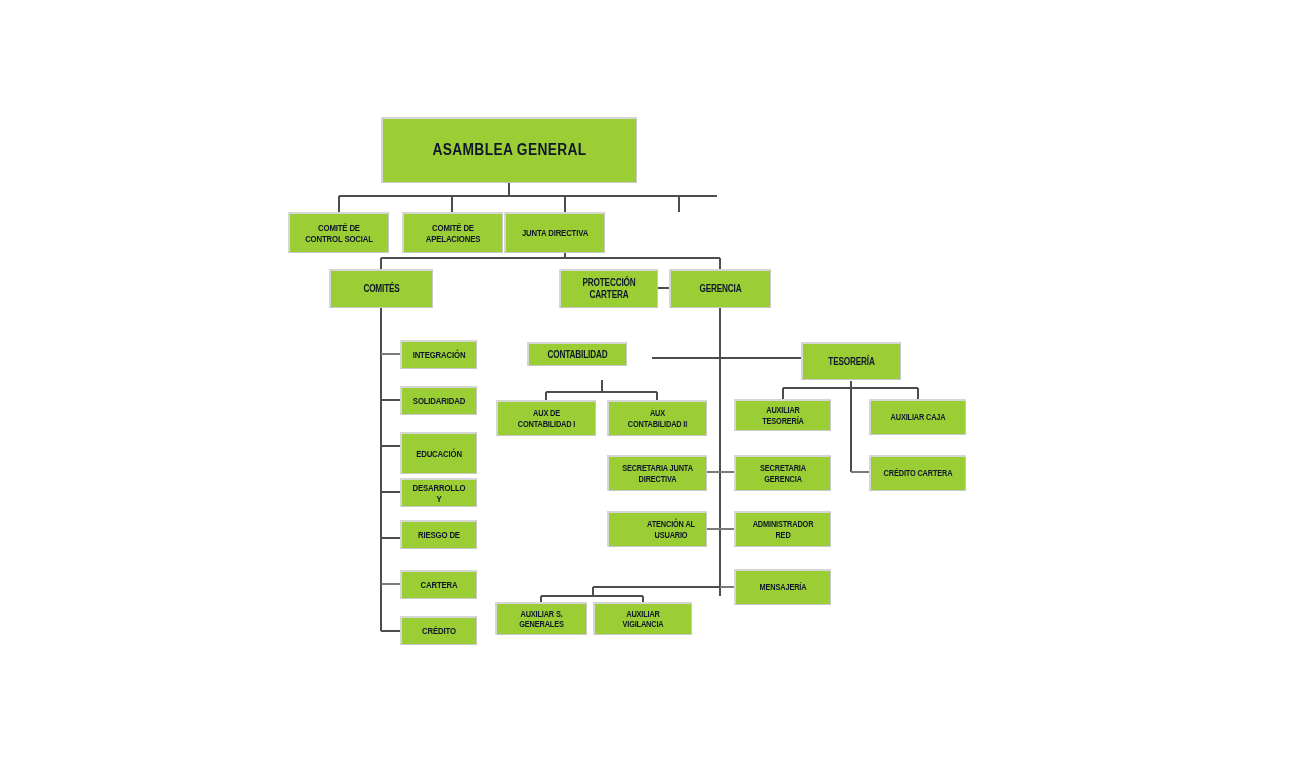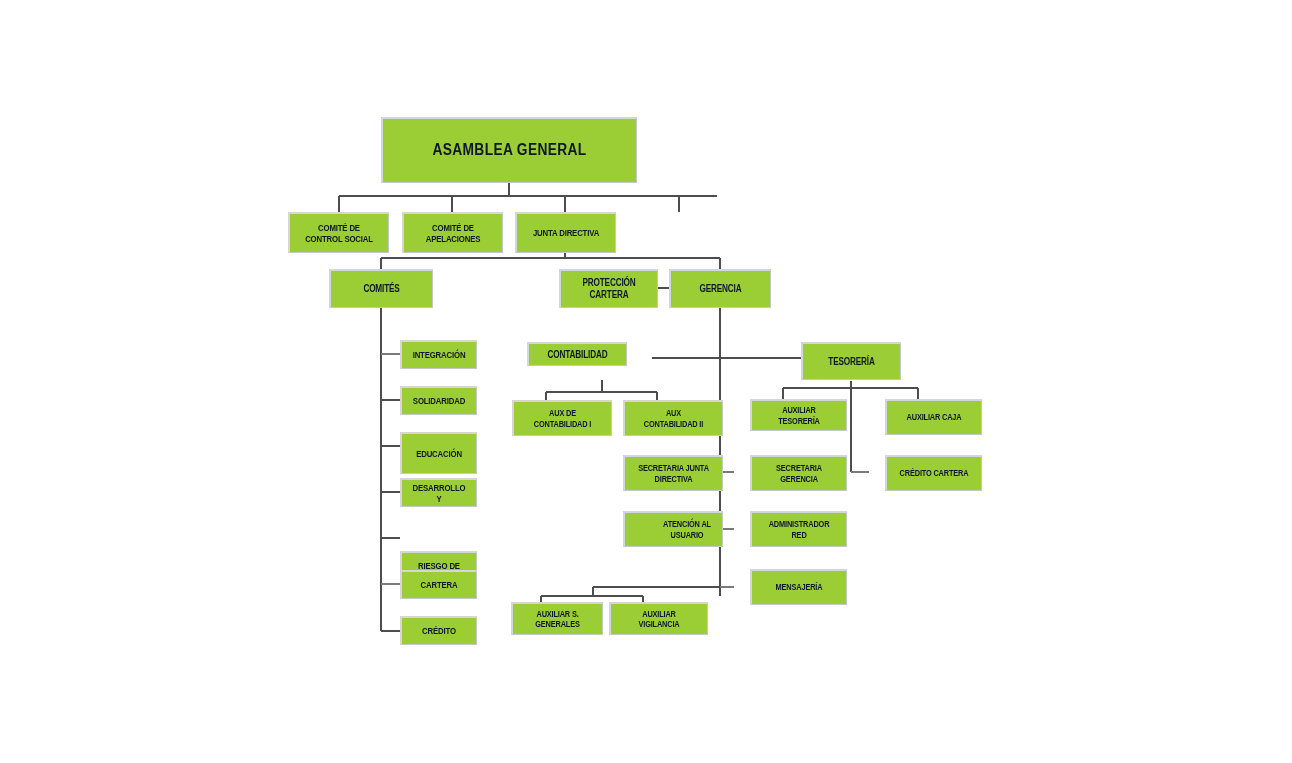--- a/index.html
+++ b/index.html
@@ -54,21 +54,21 @@
   }
   .node.root {
     font-size: 16px;
     letter-spacing: 0.4px;
     z-index: 6;
   }
   .node.root .label { transform: scaleX(0.86); }
   .node.lvl2 { font-size: 9.5px; }
   .node.lvl3 { font-size: 10px; }
   .node.leaf { font-size: 9.5px; }
-  .node.small { font-size: 9px; margin-left: 16px; }
+  .node.small { font-size: 9px; }
   .node.gerencia { z-index: 7; }
 </style>
 </head>
 <body>
 
 <div id="chart-canvas">
 
   <svg id="connector-layer" viewBox="0 0 1292 763" xmlns="http://www.w3.org/2000/svg">
     <g stroke="#4d4d4d" stroke-width="1.6" fill="none" shape-rendering="crispEdges">
 
@@ -131,21 +131,21 @@
   </div>
 
   <div class="node lvl2" style="left:288px; top:212px; width:101px; height:41px;">
     <span class="label">COMITÉ DE
 CONTROL SOCIAL</span>
   </div>
   <div class="node lvl2" style="left:402px; top:212px; width:101px; height:41px;">
     <span class="label">COMITÉ DE
 APELACIONES</span>
   </div>
-  <div class="node lvl2" style="left:515px; top:212px; width:101px; height:41px;">
+  <div class="node lvl2" style="left:504px; top:212px; width:101px; height:41px;">
     <span class="label">JUNTA DIRECTIVA</span>
   </div>
 
   <div class="node lvl3" style="left:329px; top:269px; width:104px; height:39px;">
     <span class="label">COMITÉS</span>
   </div>
   <div class="node lvl3" style="left:559px; top:269px; width:99px; height:39px;">
     <span class="label">PROTECCIÓN
 CARTERA</span>
   </div>
@@ -158,21 +158,21 @@
   </div>
   <div class="node leaf" style="left:400px; top:386px; width:77px; height:29px;">
     <span class="label">SOLIDARIDAD</span>
   </div>
   <div class="node leaf" style="left:400px; top:432px; width:77px; height:42px;">
     <span class="label">EDUCACIÓN</span>
   </div>
   <div class="node leaf" style="left:400px; top:478px; width:77px; height:29px;">
     <span class="label">DESARROLLO Y</span>
   </div>
-  <div class="node leaf" style="left:400px; top:551px; width:77px; height:29px;">
+  <div class="node leaf" style="left:400px; top:520px; width:77px; height:29px;">
     <span class="label">RIESGO DE</span>
   </div>
   <div class="node leaf" style="left:400px; top:570px; width:77px; height:29px;">
     <span class="label">CARTERA</span>
   </div>
   <div class="node leaf" style="left:400px; top:616px; width:77px; height:29px;">
     <span class="label">CRÉDITO</span>
   </div>
 
   <div class="node lvl3" style="left:527px; top:342px; width:100px; height:24px;">

